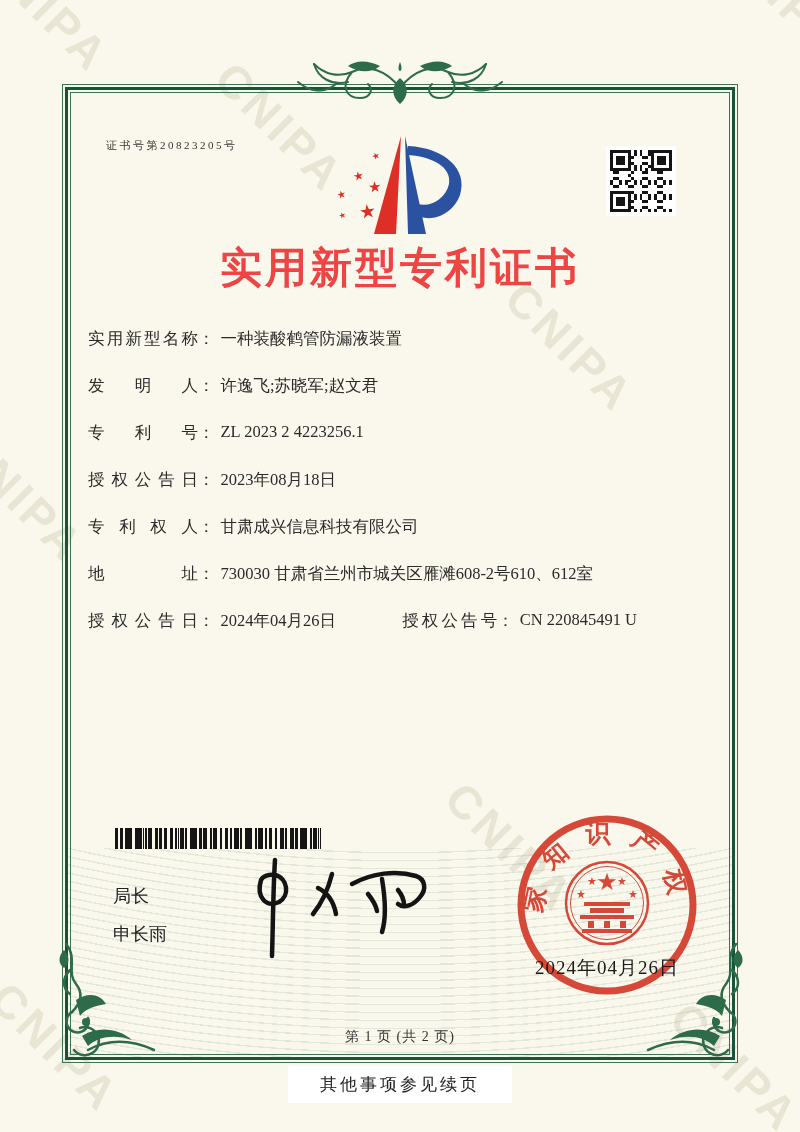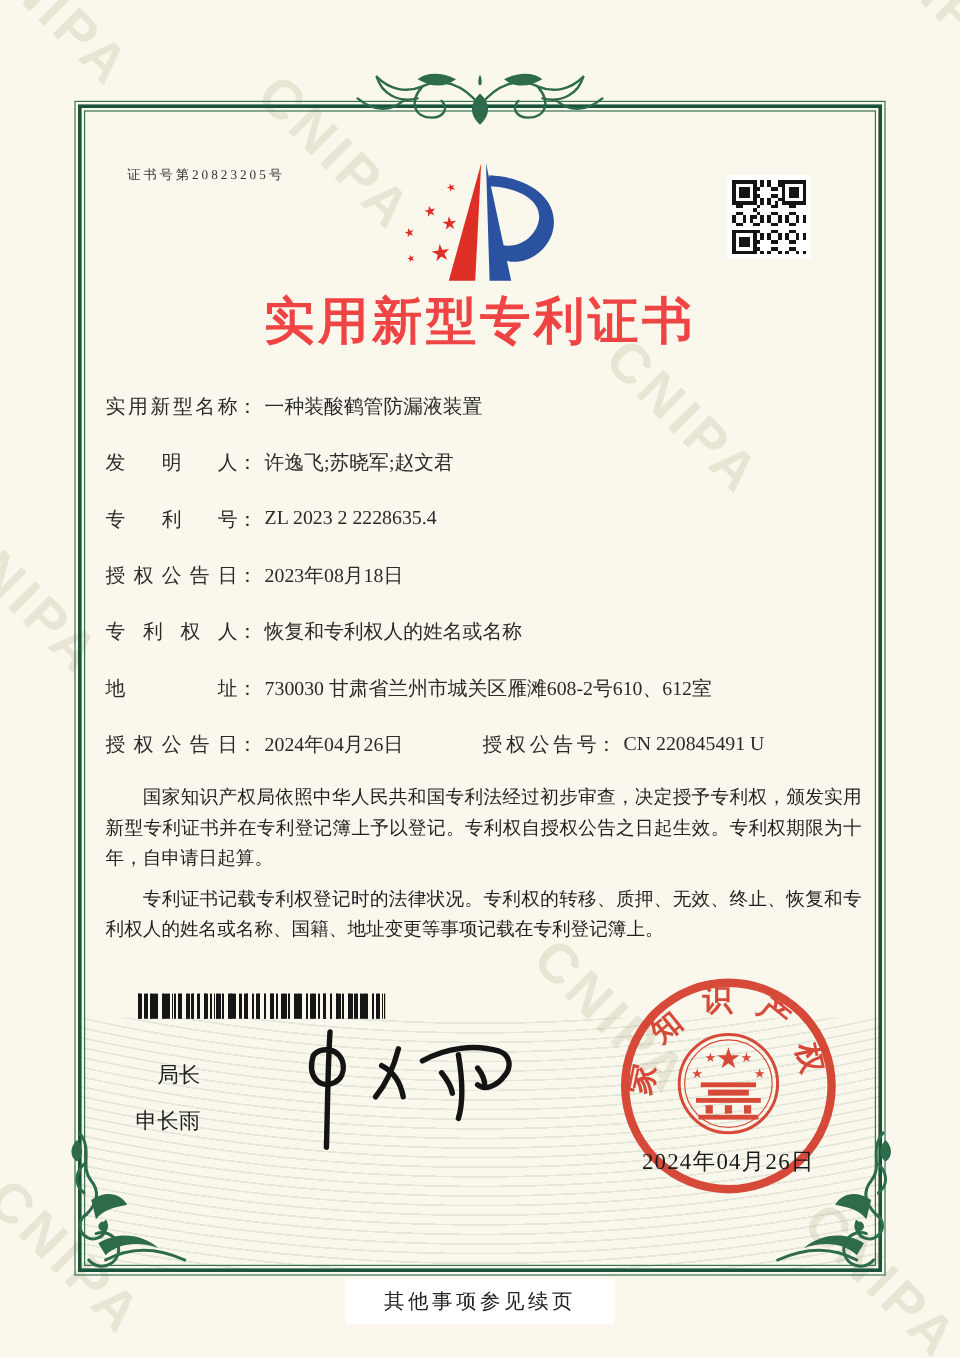--- a/index.html
+++ b/index.html
@@ -55,21 +55,21 @@
   .barcode{
     position:absolute;left:115px;top:828px;width:206px;height:21px;z-index:3;
     background-image:
       repeating-linear-gradient(90deg,#151515 0 2px,transparent 2px 5px),
       repeating-linear-gradient(90deg,#151515 0 1px,transparent 1px 7px),
       repeating-linear-gradient(90deg,#151515 0 3px,transparent 3px 11px);
   }
   
   .signer{position:absolute;left:113px;top:884px;z-index:3;
     font-family:"Liberation Sans",sans-serif;font-size:18px;color:#222;}
-  .signer div{margin-bottom:14px;text-align:right;}
+  .signer div{margin-bottom:14px;}
   .sig-svg{position:absolute;left:232px;top:852px;z-index:3;}
   
   .seal{position:absolute;left:512px;top:810px;width:190px;height:190px;z-index:4;}
   .seal svg{width:100%;height:100%;}
   
   .page-info{position:absolute;left:0;width:800px;top:1028px;text-align:center;
     font-size:14px;letter-spacing:1px;color:#333;z-index:3;}
   .continuation{
     position:absolute;left:50%;transform:translateX(-50%);top:1066px;z-index:3;
     background:#ffffff;padding:7px 32px;font-size:17px;letter-spacing:3px;color:#222;
@@ -363,45 +363,41 @@
   <div class="title">实用新型专利证书</div>
 
   <div class="fields">
     <div class="frow">
       <span class="flabel">实用新型名称</span><span class="fcolon">：</span><span class="fvalue">一种装酸鹤管防漏液装置</span>
     </div>
     <div class="frow">
       <span class="flabel">发明人</span><span class="fcolon">：</span><span class="fvalue">许逸飞;苏晓军;赵文君</span>
     </div>
     <div class="frow">
-      <span class="flabel">专利号</span><span class="fcolon">：</span><span class="fvalue">ZL 2023 2 2228635.4</span>
+      <span class="flabel">专利号</span><span class="fcolon">：</span><span class="fvalue">ZL 2023 2 4223256.1</span>
     </div>
     <div class="frow">
       <span class="flabel">授权公告日</span><span class="fcolon">：</span><span class="fvalue">2023年08月18日</span>
     </div>
     <div class="frow">
-      <span class="flabel">专利权人</span><span class="fcolon">：</span><span class="fvalue">恢复和专利权人的姓名或名称</span>
+      <span class="flabel">专利权人</span><span class="fcolon">：</span><span class="fvalue">甘肃成兴信息科技有限公司</span>
     </div>
     <div class="frow">
       <span class="flabel">地址</span><span class="fcolon">：</span><span class="fvalue">730030 甘肃省兰州市城关区雁滩608-2号610、612室</span>
     </div>
     <div class="frow">
       <span>
         <span class="flabel">授权公告日</span><span class="fcolon">：</span><span class="fvalue">2024年04月26日</span>
       </span>
       <span class="grant-second">
         <span class="flabel">授权公告号</span><span class="fcolon">：</span><span class="fvalue">CN 220845491 U</span>
       </span>
     </div>
   </div>
 
-  <div class="paras">
-    <p>国家知识产权局依照中华人民共和国专利法经过初步审查，决定授予专利权，颁发实用新型专利证书并在专利登记簿上予以登记。专利权自授权公告之日起生效。专利权期限为十年，自申请日起算。</p>
-    <p>专利证书记载专利权登记时的法律状况。专利权的转移、质押、无效、终止、恢复和专利权人的姓名或名称、国籍、地址变更等事项记载在专利登记簿上。</p>
-  </div>
 
   <div class="barcode"></div>
 
   <div class="signer">
     <div>局长</div>
     <div>申长雨</div>
   </div>
 
   <svg class="sig-svg" width="205" height="112" viewBox="0 0 205 112">
     <g stroke="#141414" fill="none" stroke-width="4.5" stroke-linecap="round" stroke-linejoin="round">
@@ -442,15 +438,16 @@
             <rect x="92" y="111" width="6" height="7"></rect>
             <rect x="108" y="111" width="6" height="7"></rect>
             <rect x="70" y="119" width="50" height="4"></rect>
           </g>
         </g>
       </g>
       <text x="95" y="164" font-size="19" fill="#1b1b1b" text-anchor="middle" font-family="Liberation Serif, serif" letter-spacing="1">2024年04月26日</text>
     </svg>
   </div>
 
+  <div class="page-info">第 1 页 (共 2 页)</div>
   <div class="continuation">其他事项参见续页</div>
 
 </div>
 
 </body></html>

